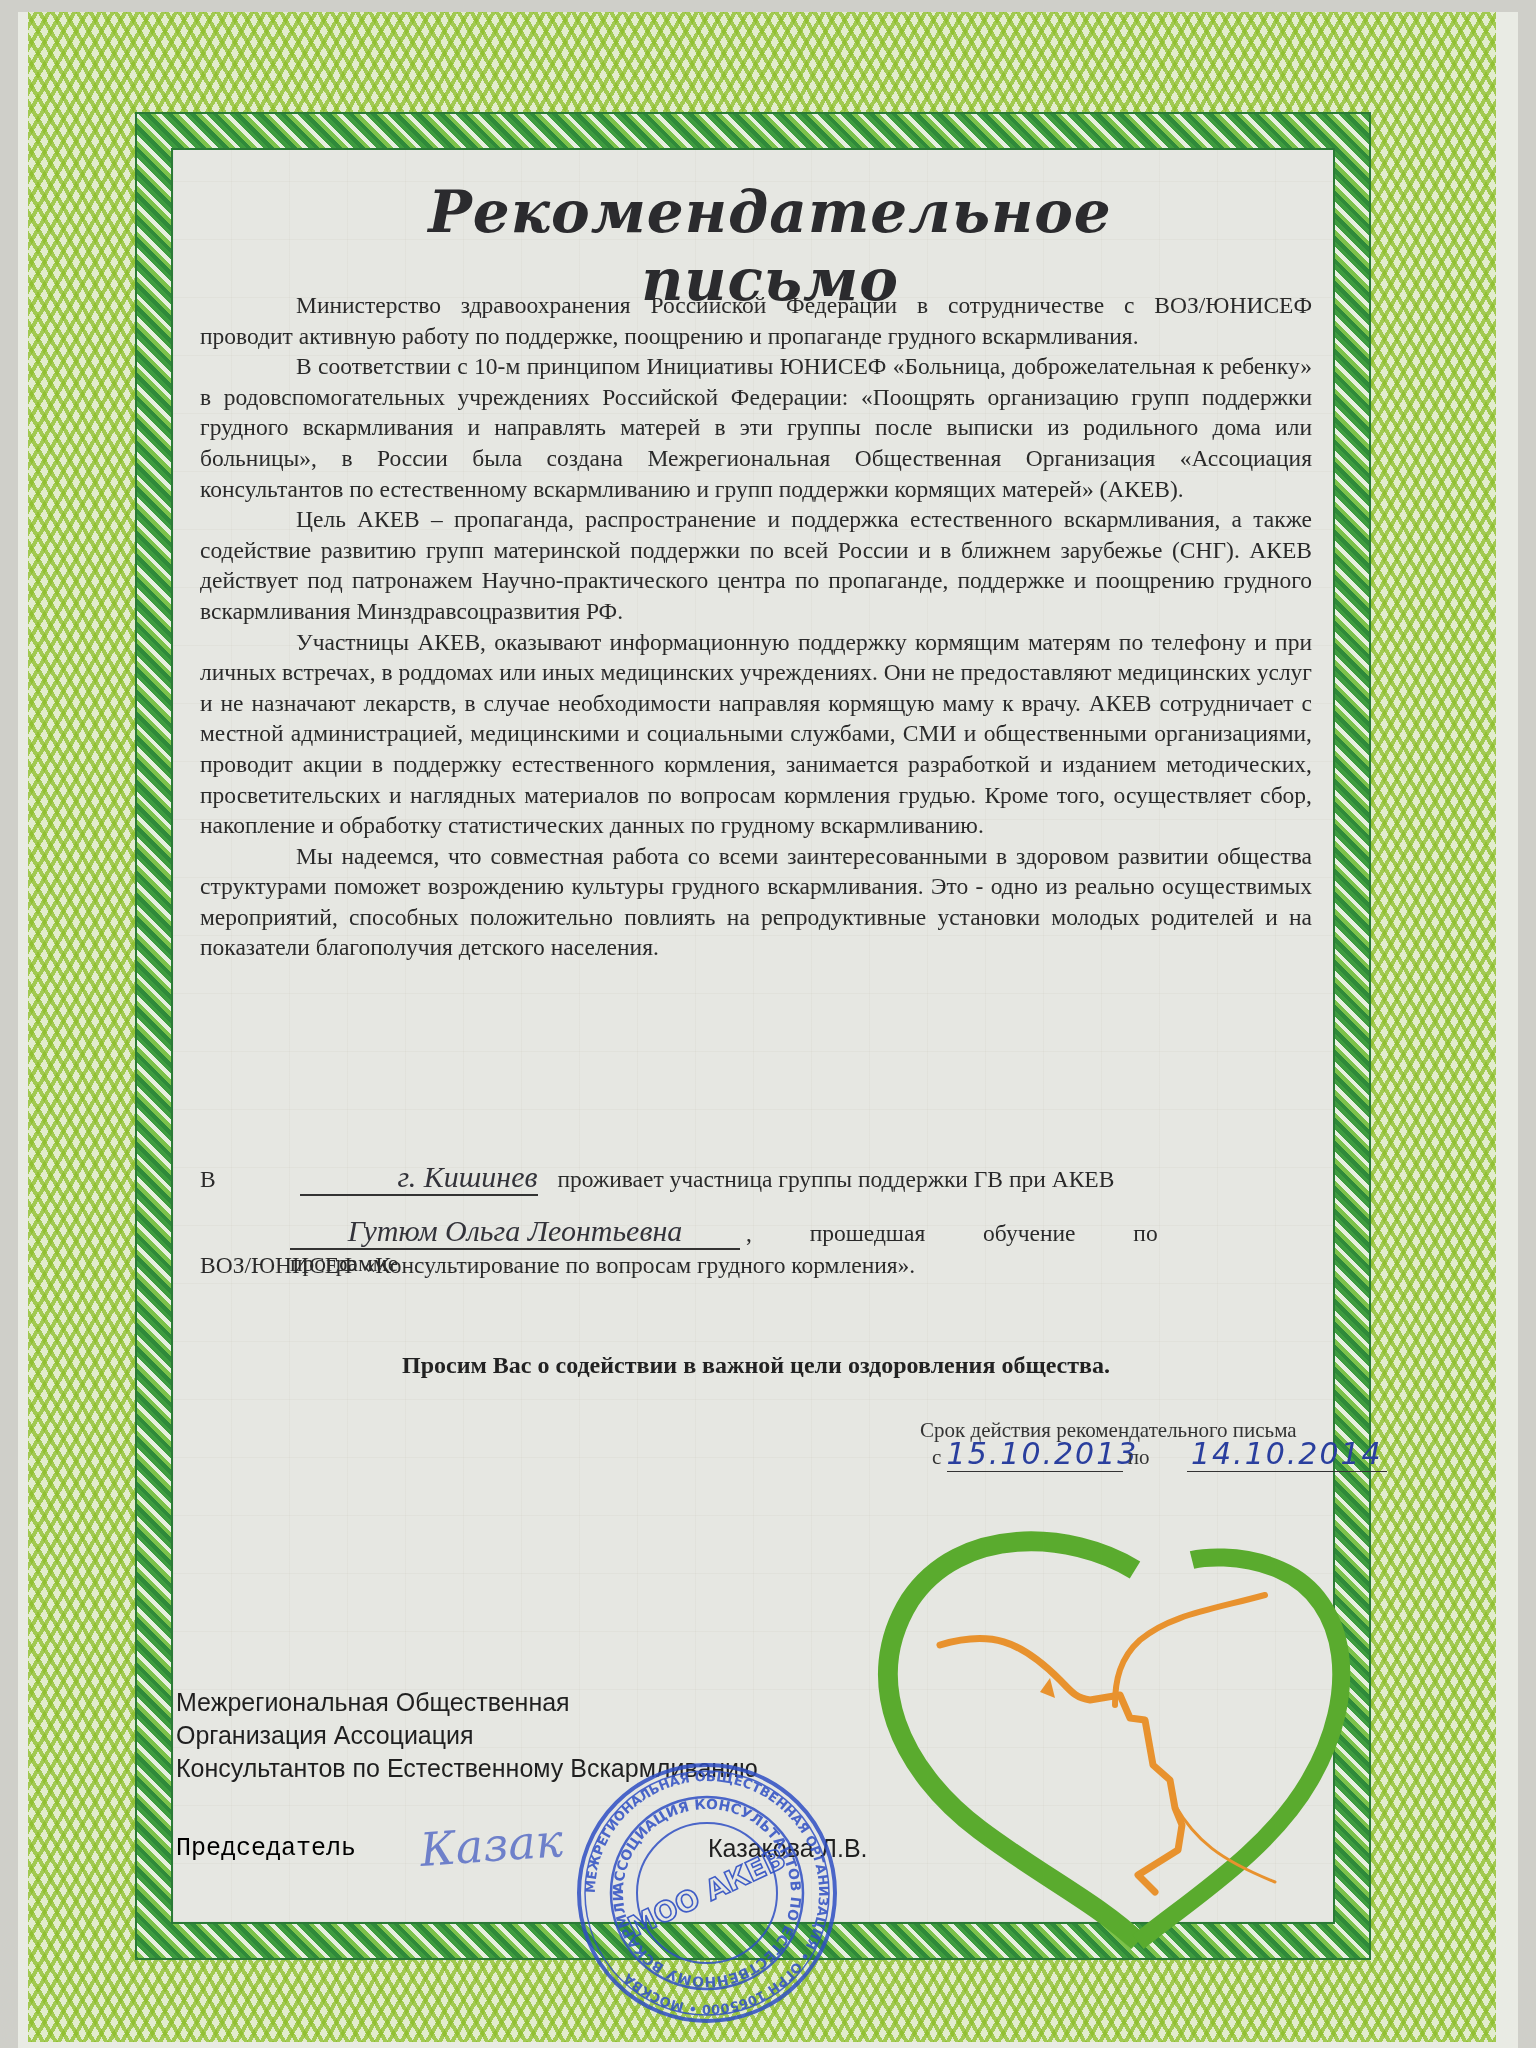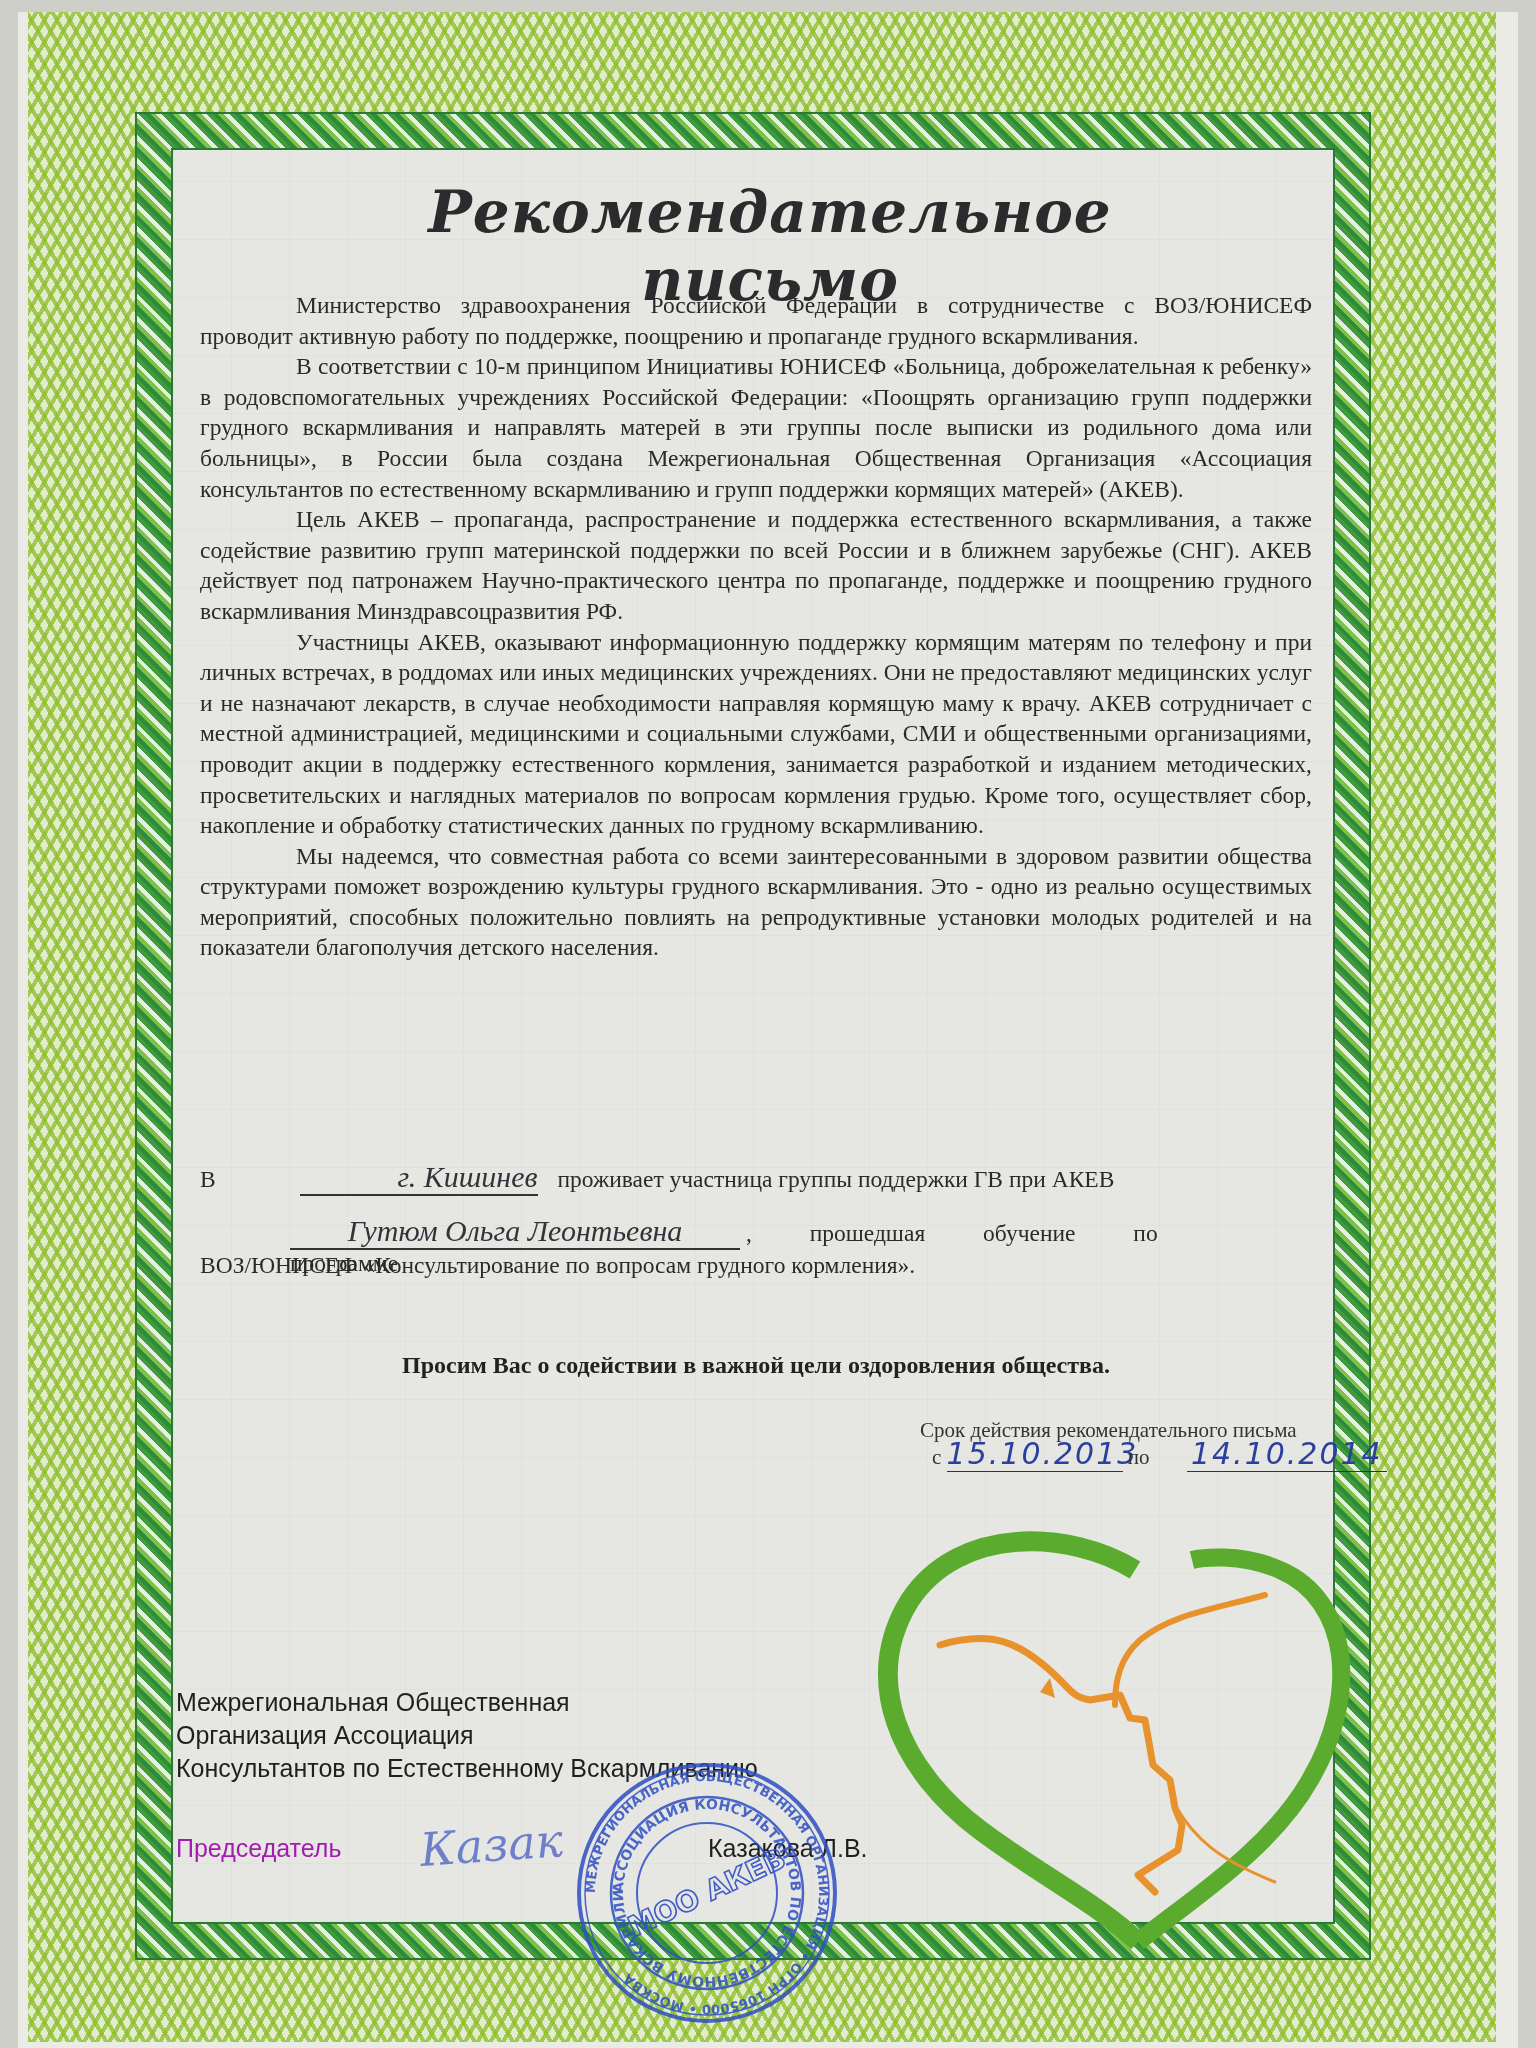--- a/index.html
+++ b/index.html
@@ -75,21 +75,21 @@
   }
   .validity-dates {
     position:absolute; left:932px; top:1436px; font-size:21px; color:#333;
   }
   .org {
     position:absolute; left:176px; top:1686px;
     font-family:"Liberation Sans", sans-serif; font-size:25px; line-height:33px; color:#1f1f1f;
   }
   .chair-label {
     position:absolute; left:176px; top:1834px;
-    font-family:Liberation Sans, sans-serif; font-size:25px; color:#a21caf;
+    font-family:Liberation Mono, monospace; font-size:25px; color:#000000;
   }
   .chair-name {
     position:absolute; left:708px; top:1834px;
     font-family:"Liberation Sans", sans-serif; font-size:25px; color:#1f1f1f;
   }
   .signature {
     position:absolute; left:420px; top:1818px;
     font-family:"DejaVu Serif", serif; font-style:italic;
     font-size:46px; color:#5a6fc6; transform:rotate(-4deg); opacity:0.85;
   }

